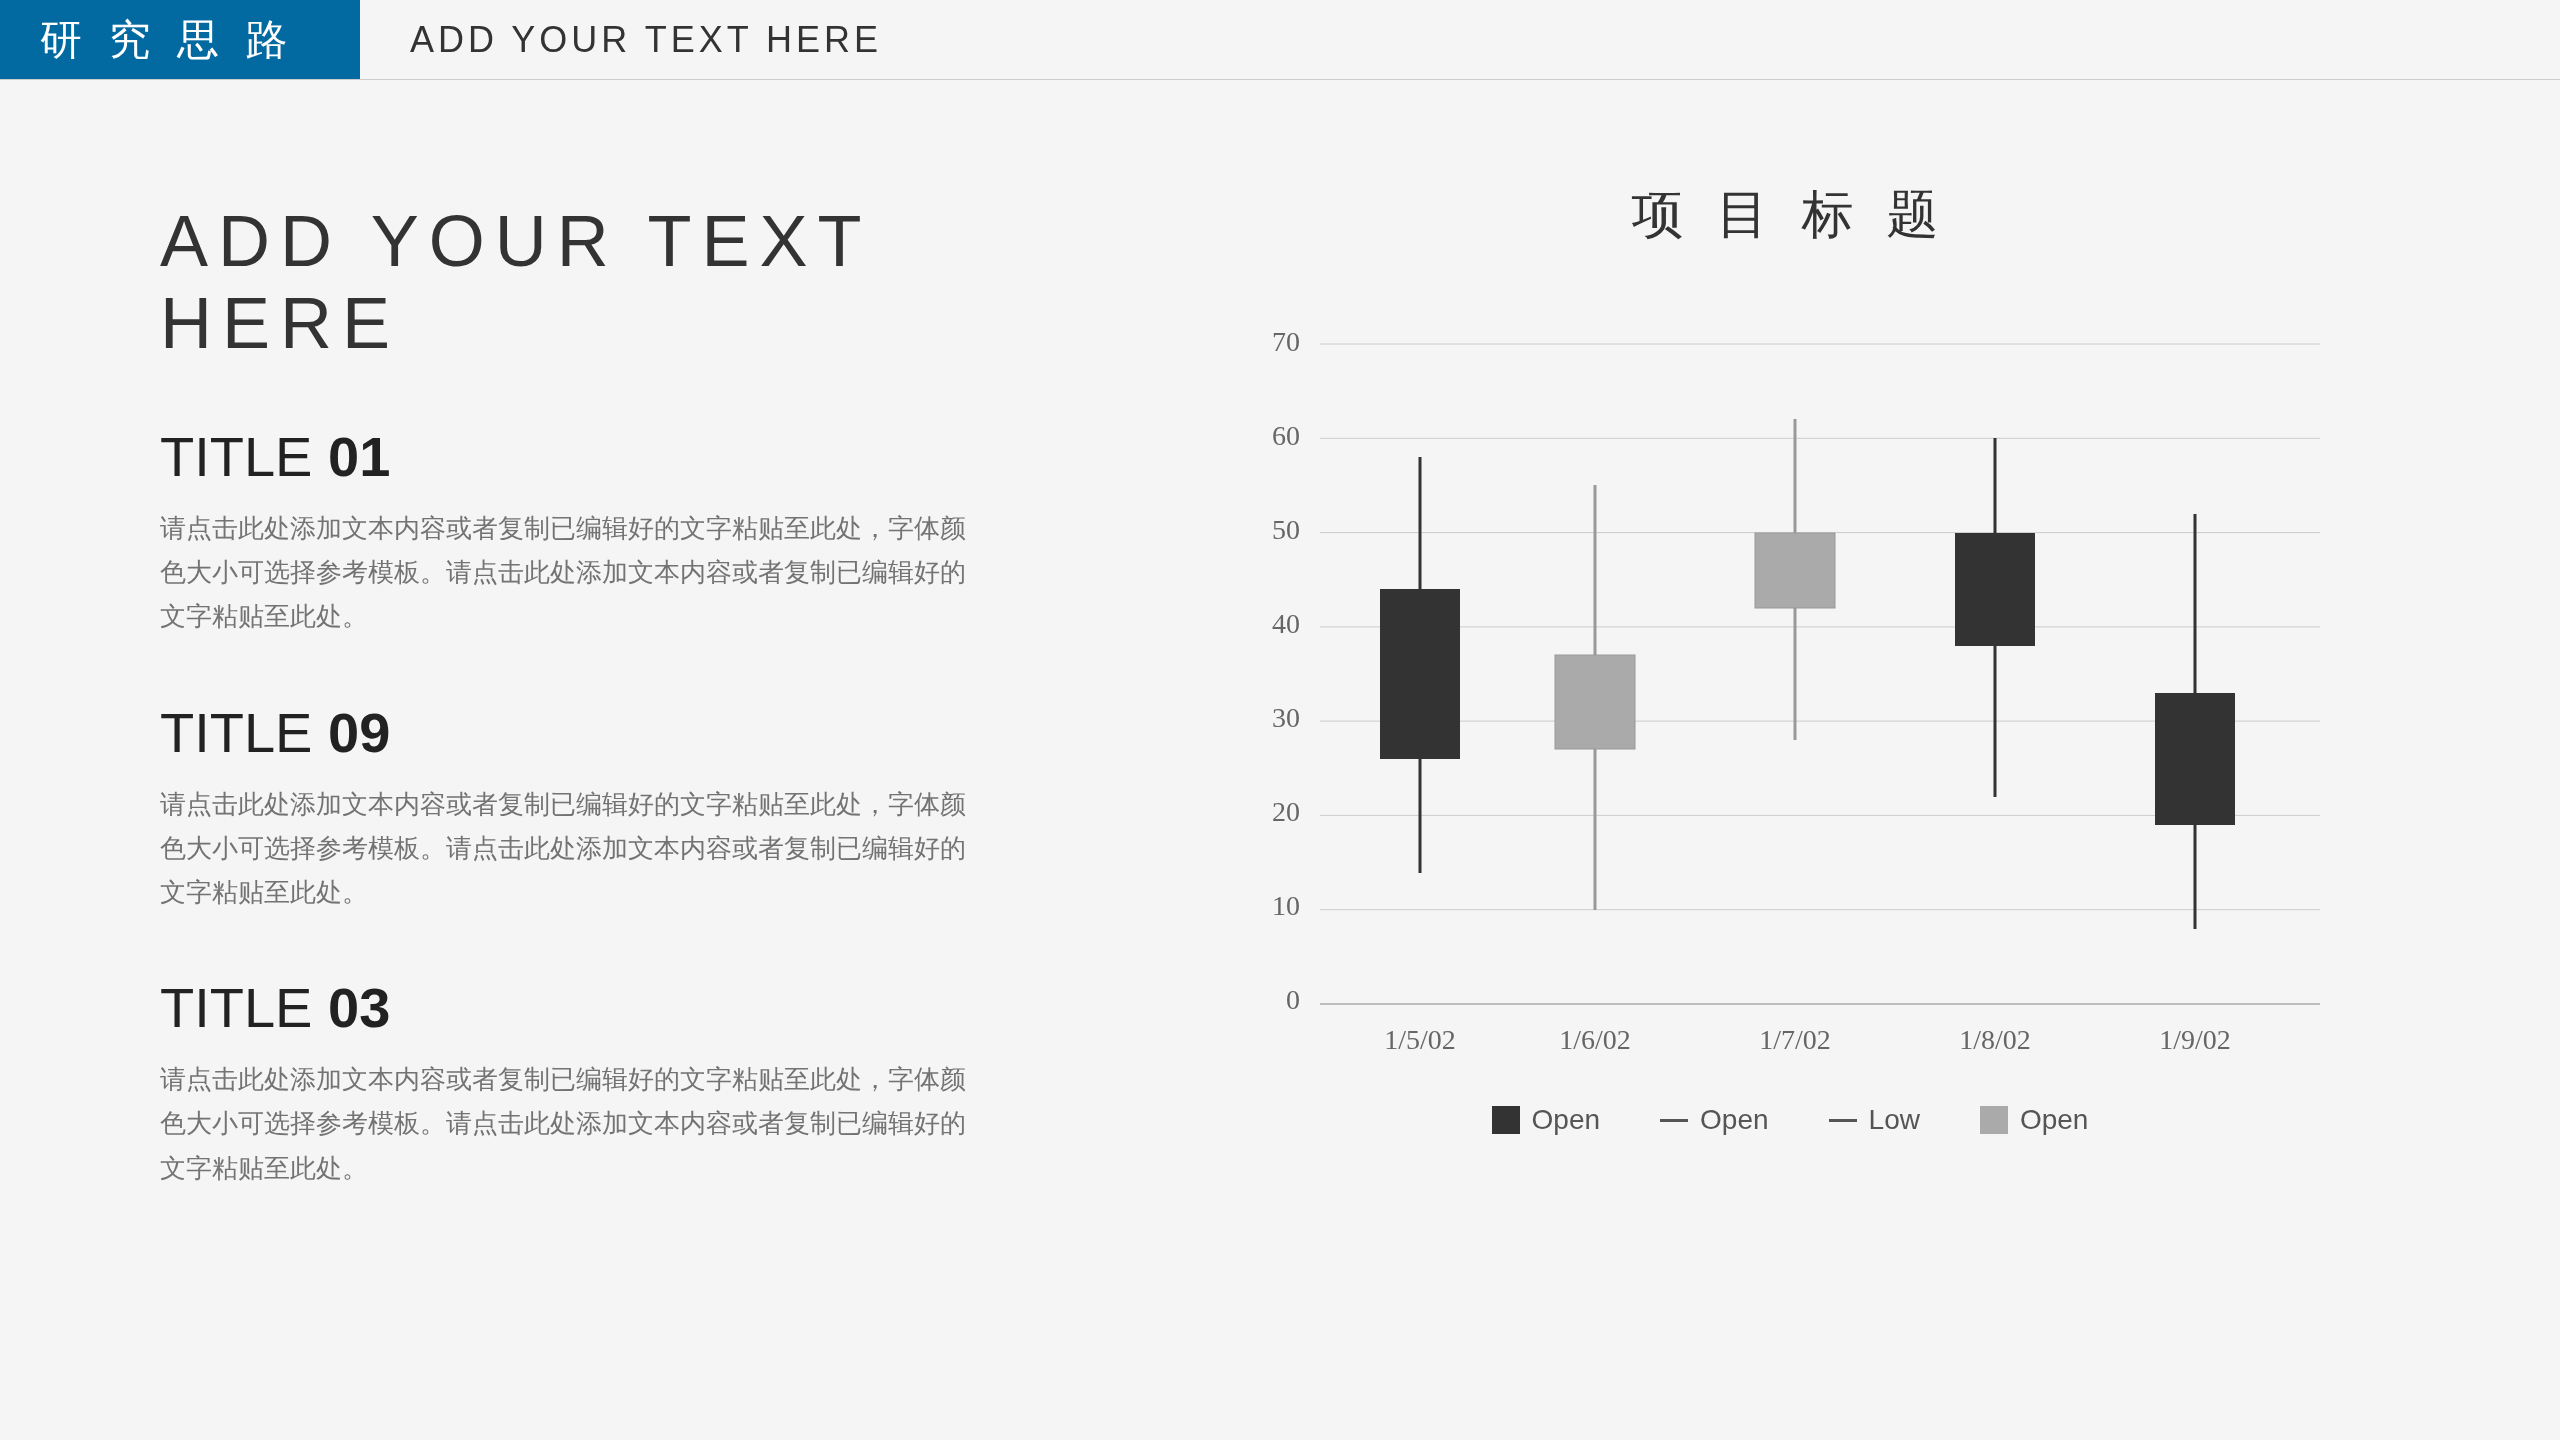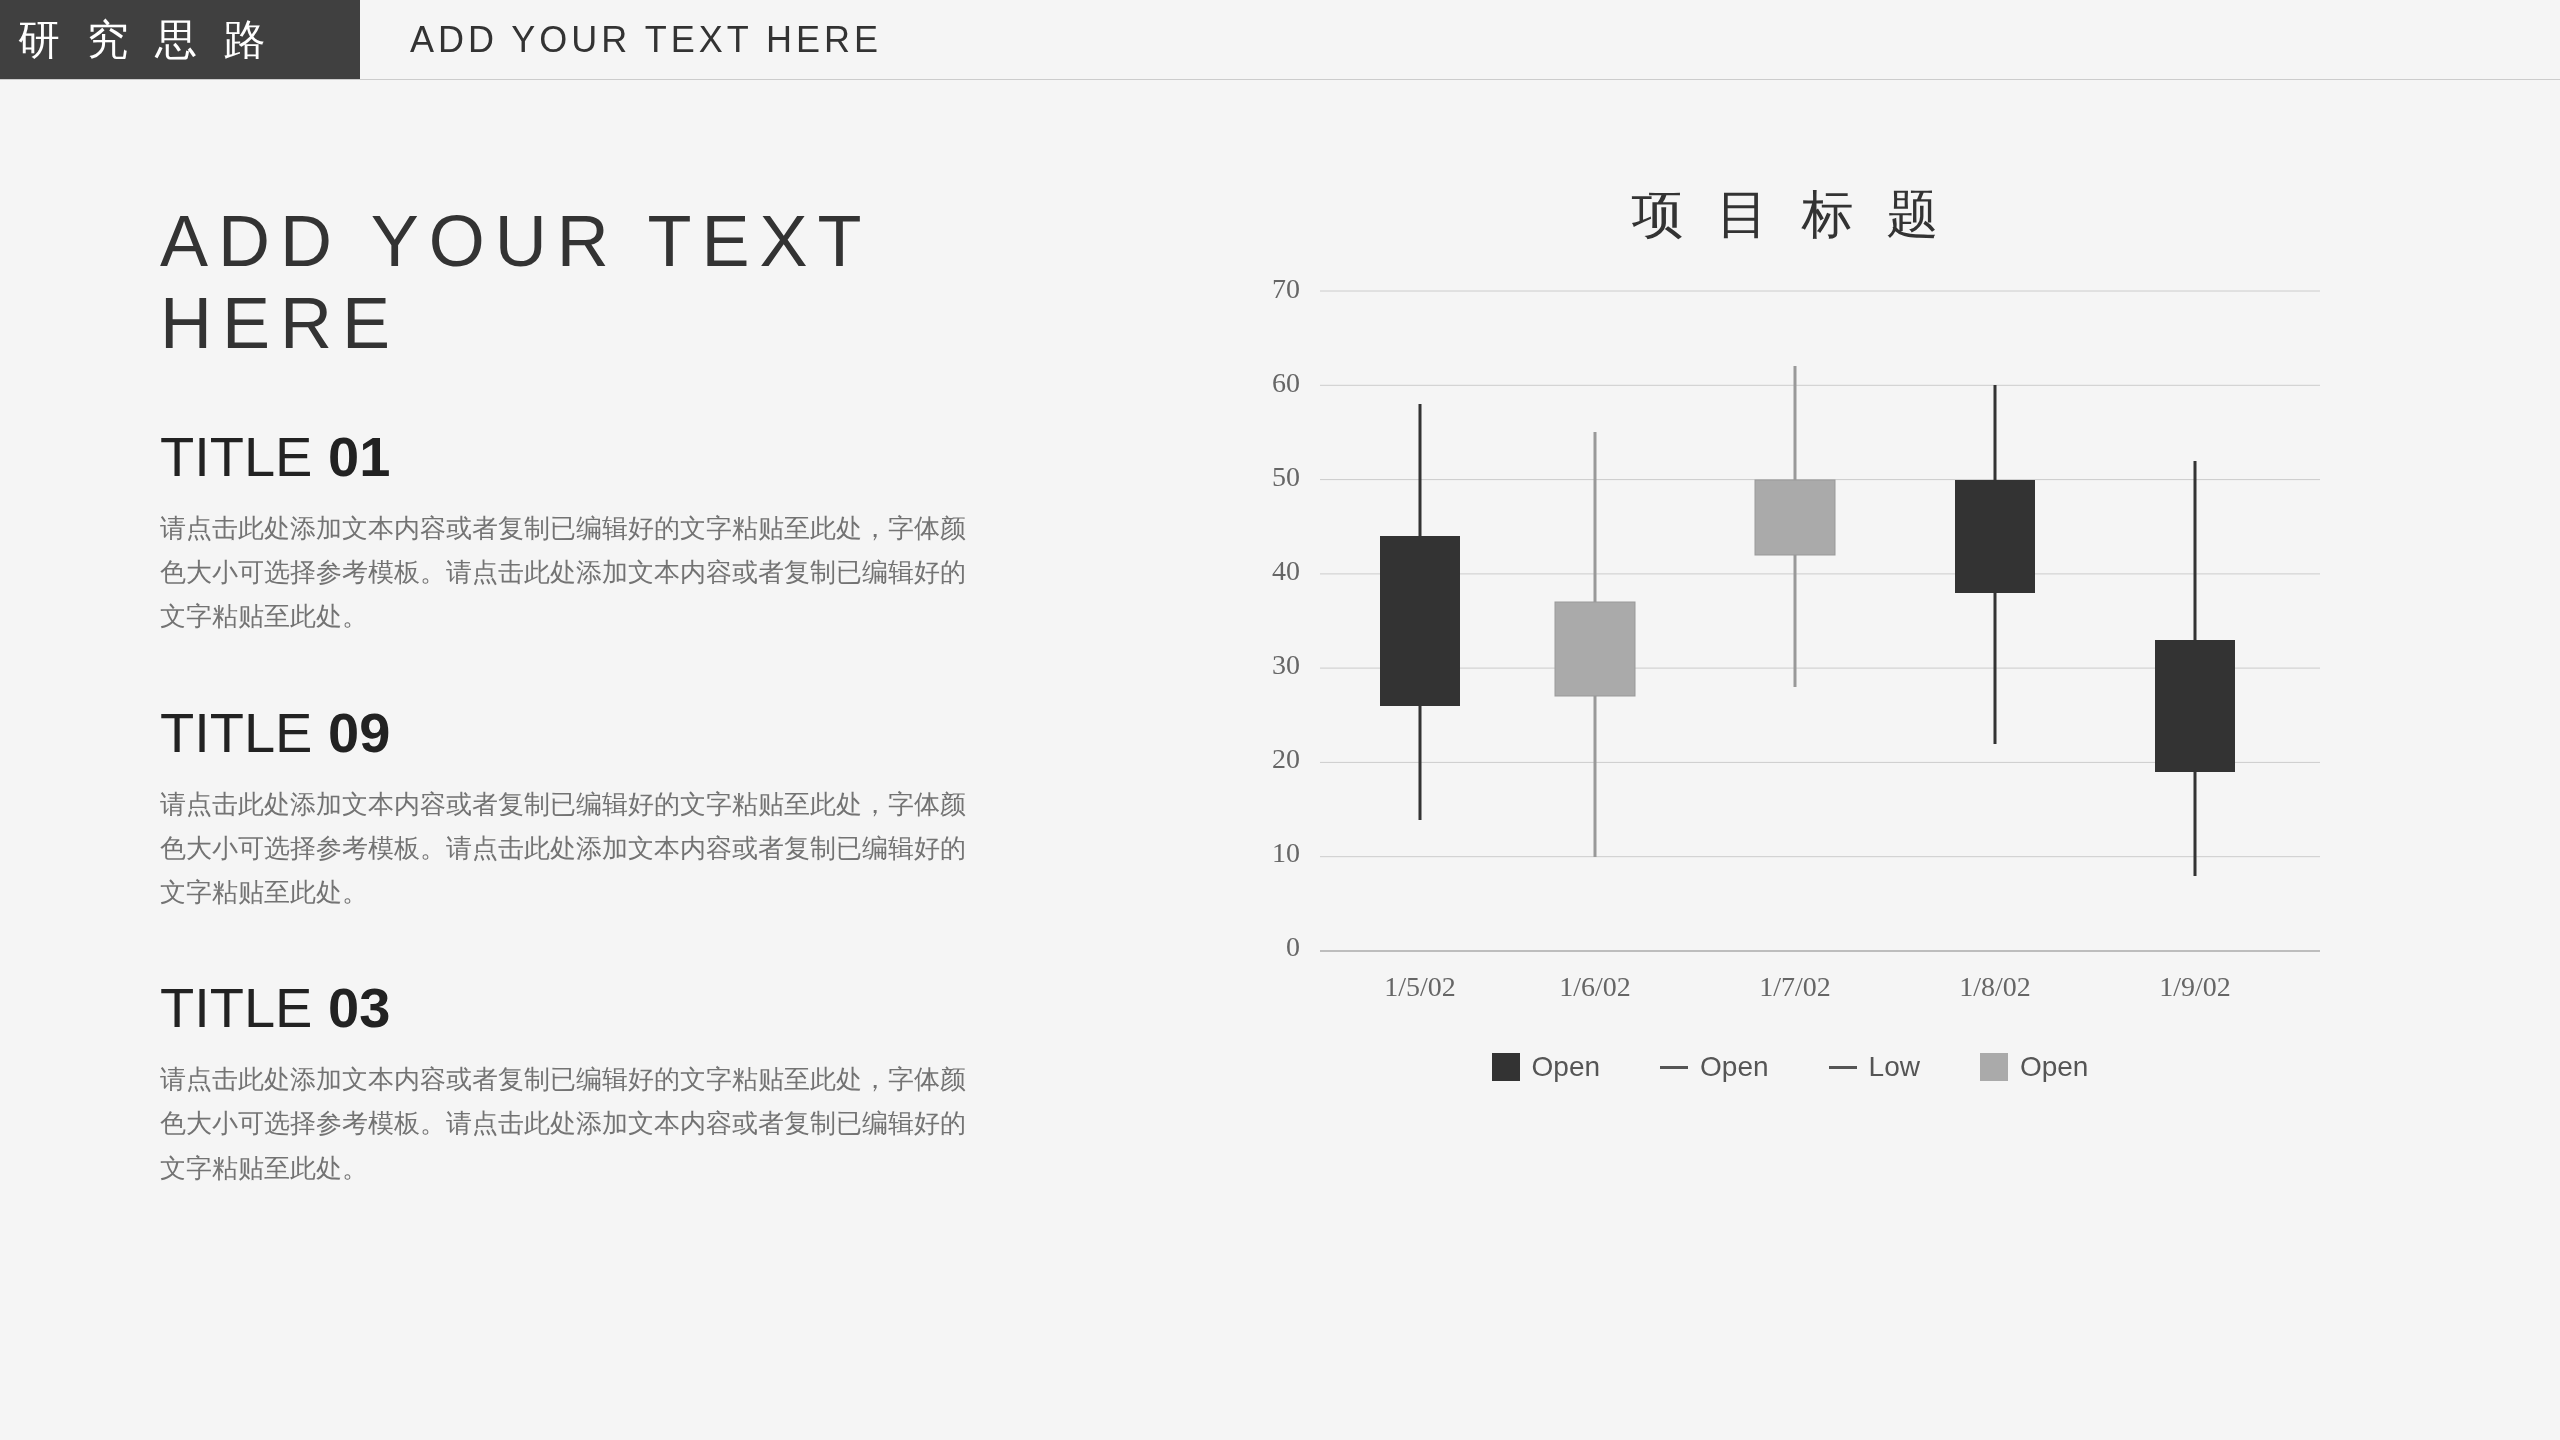--- a/index.html
+++ b/index.html
@@ -13,26 +13,26 @@
 
     
     .header {
       display: flex;
       align-items: center;
       height: 80px;
       background: #f5f5f5;
       border-bottom: 1px solid #ccc;
     }
     .header-title-block {
-      background: #404040;
+      background: #0369a1;
       color: #fff;
       height: 100%;
       display: flex;
       align-items: center;
-      padding: 0 18px;
+      padding: 0 40px;
       min-width: 360px;
     }
     .header-title-block span {
       font-size: 42px;
       letter-spacing: 8px;
       font-weight: normal;
     }
     .header-subtitle {
       padding-left: 50px;
       font-size: 36px;
@@ -95,21 +95,21 @@
       display: flex;
       flex-direction: column;
       align-items: center;
       padding-top: 20px;
     }
 
     .chart-title {
       font-size: 52px;
       letter-spacing: 10px;
       color: #333;
-      margin-bottom: 21px;
+      margin-bottom: 74px;
       font-family: 'SimSun', serif;
     }
 
     .chart-container {
       width: 1100px;
       height: 760px;
       position: relative;
     }
 
     

